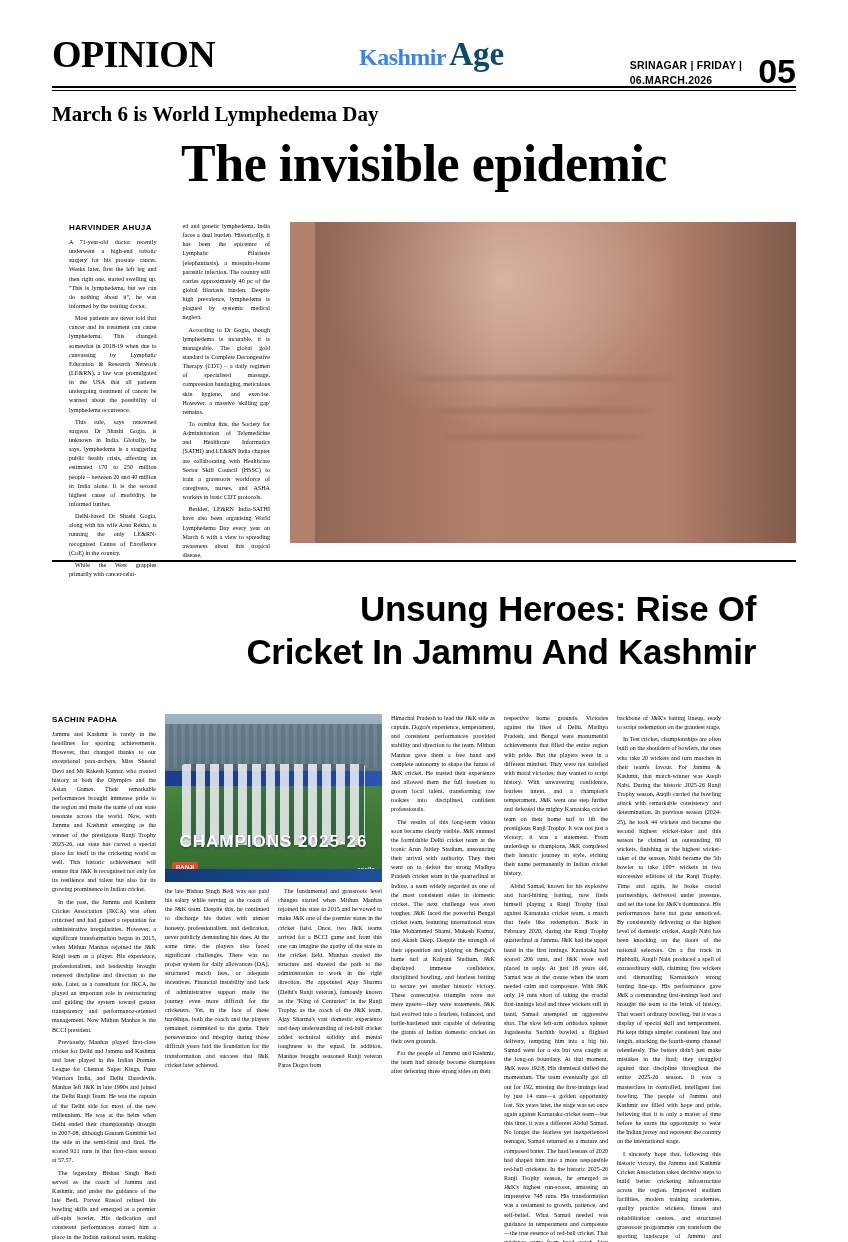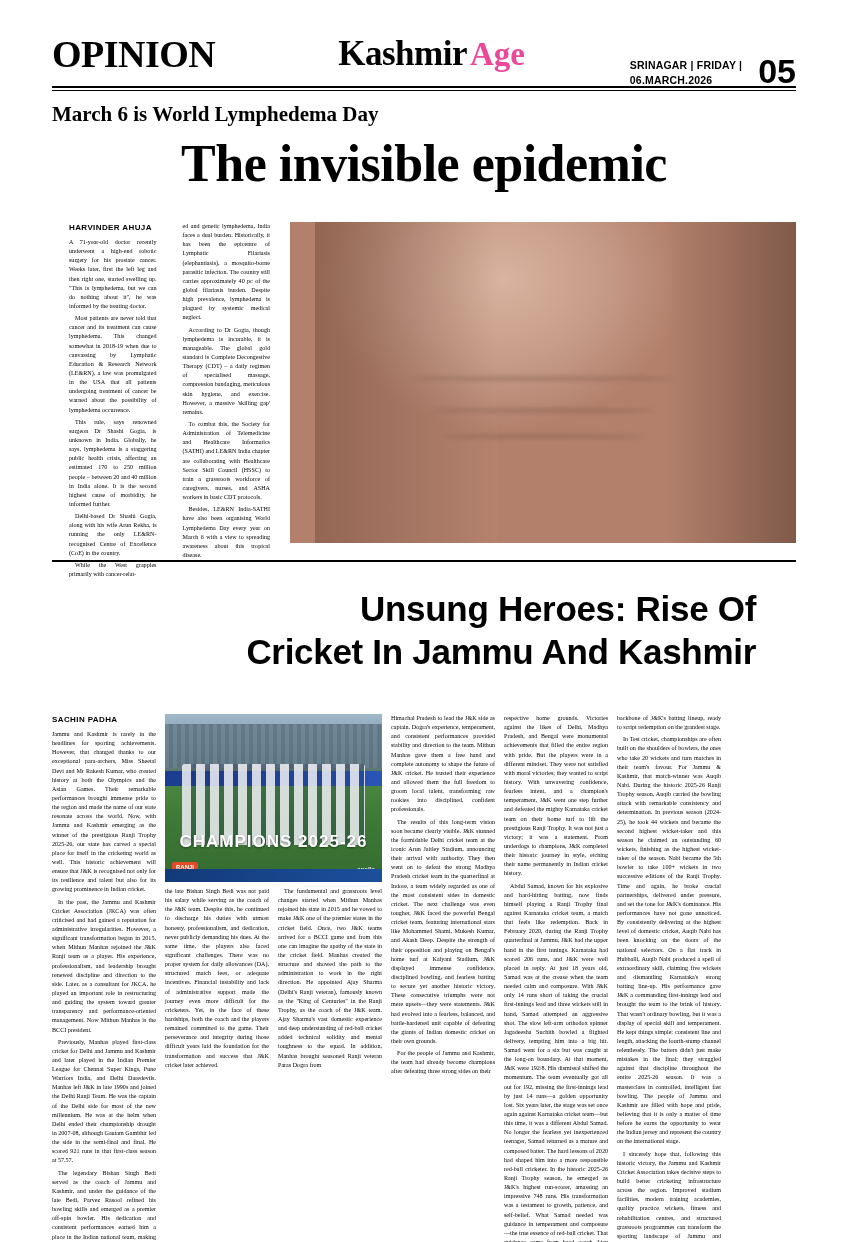--- a/index.html
+++ b/index.html
@@ -43,29 +43,29 @@
   }
   .masthead-center {
     display: flex;
     align-items: baseline;
     gap: 3px;
     margin-left: 18px;
   }
   .logo-kashmir {
     font-family: "Liberation Serif", serif;
     font-weight: bold;
-    font-size: 35px;
+    font-size: 24px;
     letter-spacing: -0.5px;
-    color: #000000;
+    color: #3b82f6;
   }
   .logo-age {
     font-family: "Liberation Serif", serif;
     font-weight: bold;
     font-size: 33px;
-    color: #ec4899;
+    color: #0c4a6e;
   }
   .masthead-right {
     display: flex;
     align-items: flex-end;
     gap: 16px;
   }
   .dateline {
     font-family: "Liberation Sans", sans-serif;
     font-size: 10.5px;
     font-weight: bold;

